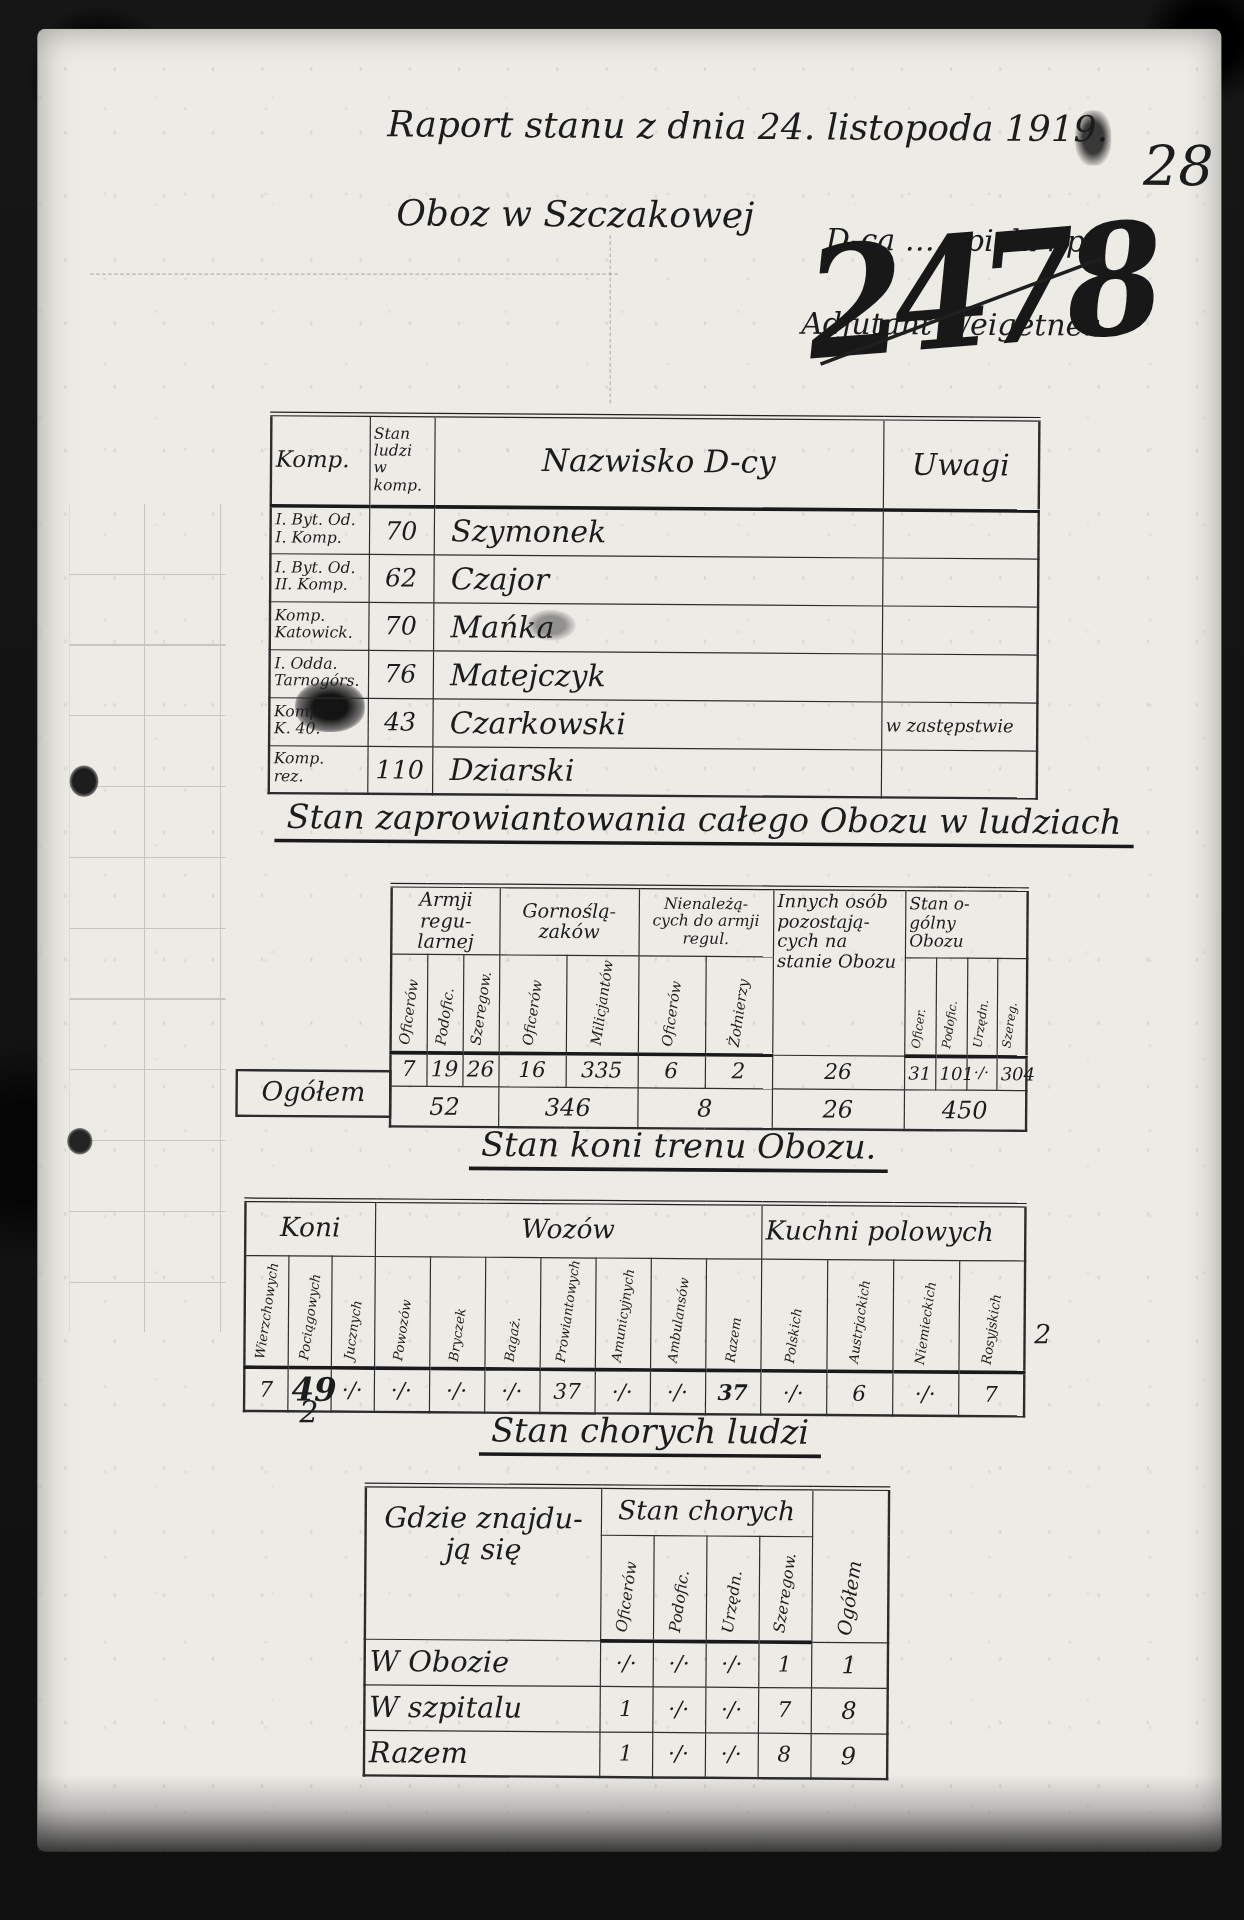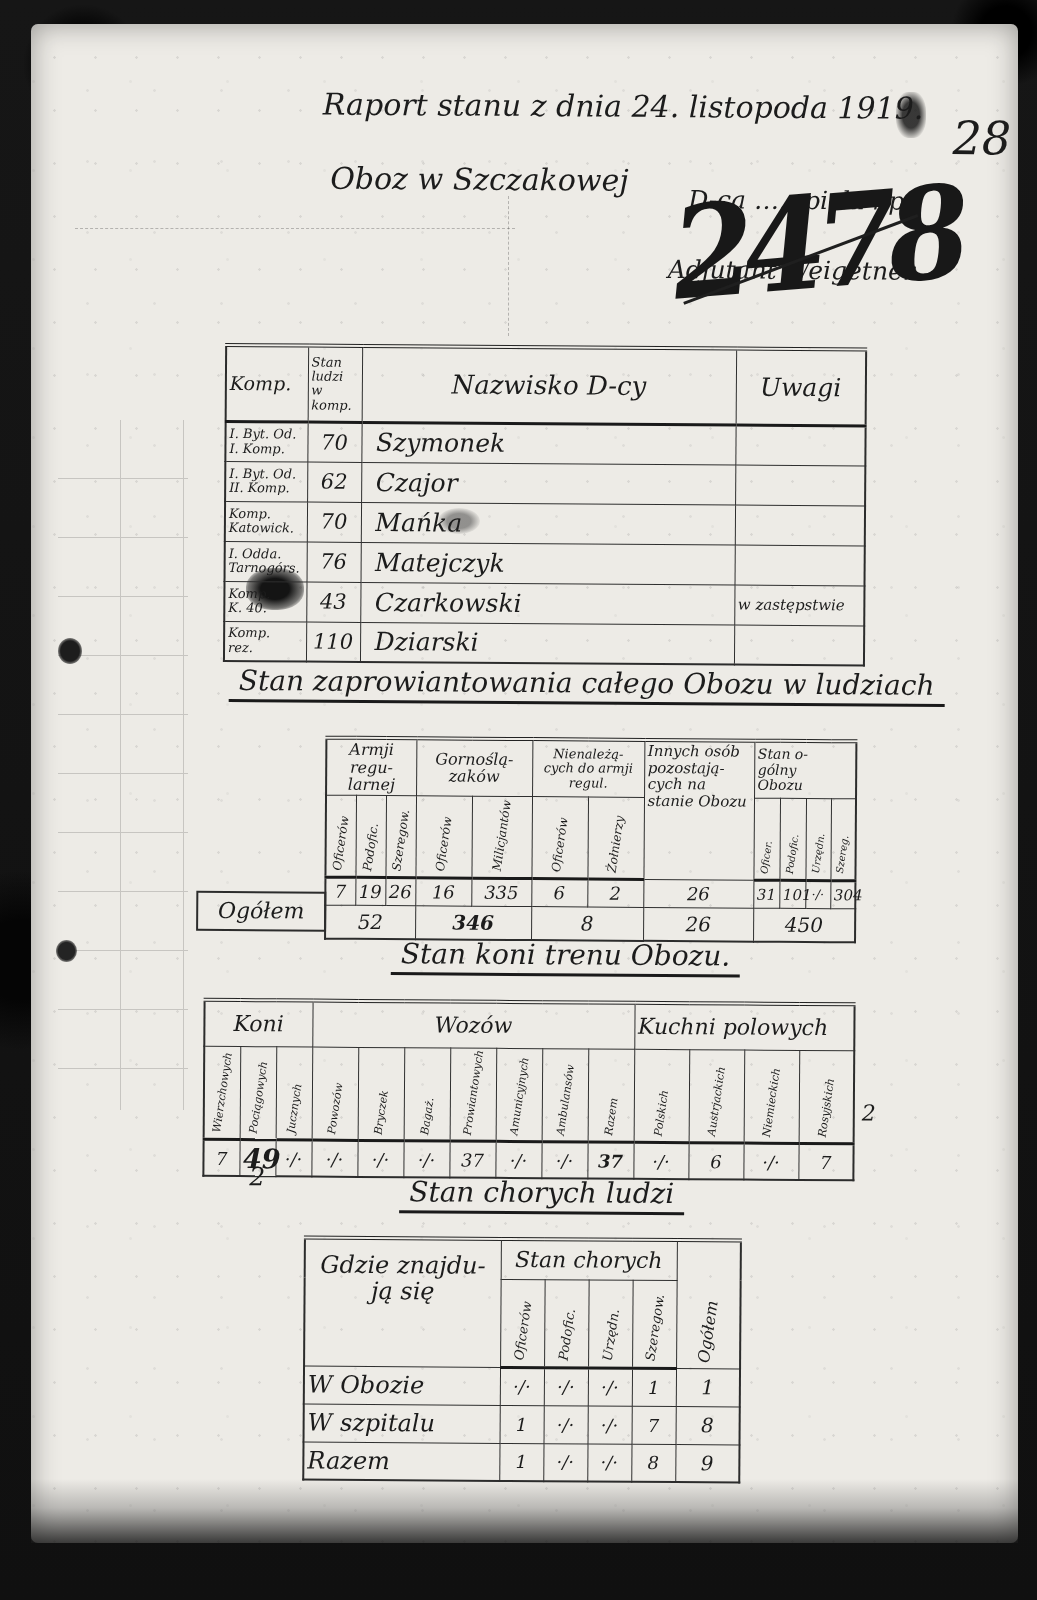--- a/index.html
+++ b/index.html
@@ -187,21 +187,21 @@
         <td class="num">6</td>
         <td class="num">2</td>
         <td class="num">26</td>
         <td class="num" style="font-size:15px;">31</td>
         <td class="num" style="font-size:15px;">101</td>
         <td class="num" style="font-size:13px;">·/·</td>
         <td class="num" style="font-size:15px;">304</td>
       </tr>
       <tr style="height:34px;">
         <td class="num" colspan="3" style="font-size:20px;">52</td>
-        <td class="num" colspan="2" style="font-size:20px;font-weight:bold;">346</td>
+        <td class="num" colspan="2" style="font-size:20px;">346</td>
         <td class="num" colspan="2" style="font-size:20px;">8</td>
         <td class="num" style="font-size:20px;">26</td>
         <td class="num" colspan="4" style="font-size:20px;">450</td>
       </tr>
     </tbody>
       </table>
     <div class="abs hw" style="left:197px;top:893px;width:126px;height:36px;border:2px solid #2c2c2c;font-size:22px;text-align:center;line-height:36px;">Ogółem</div>
 
     <div class="abs hw heading" style="left:392px;top:938px;font-size:28px;">Stan koni trenu Obozu.</div>
 

